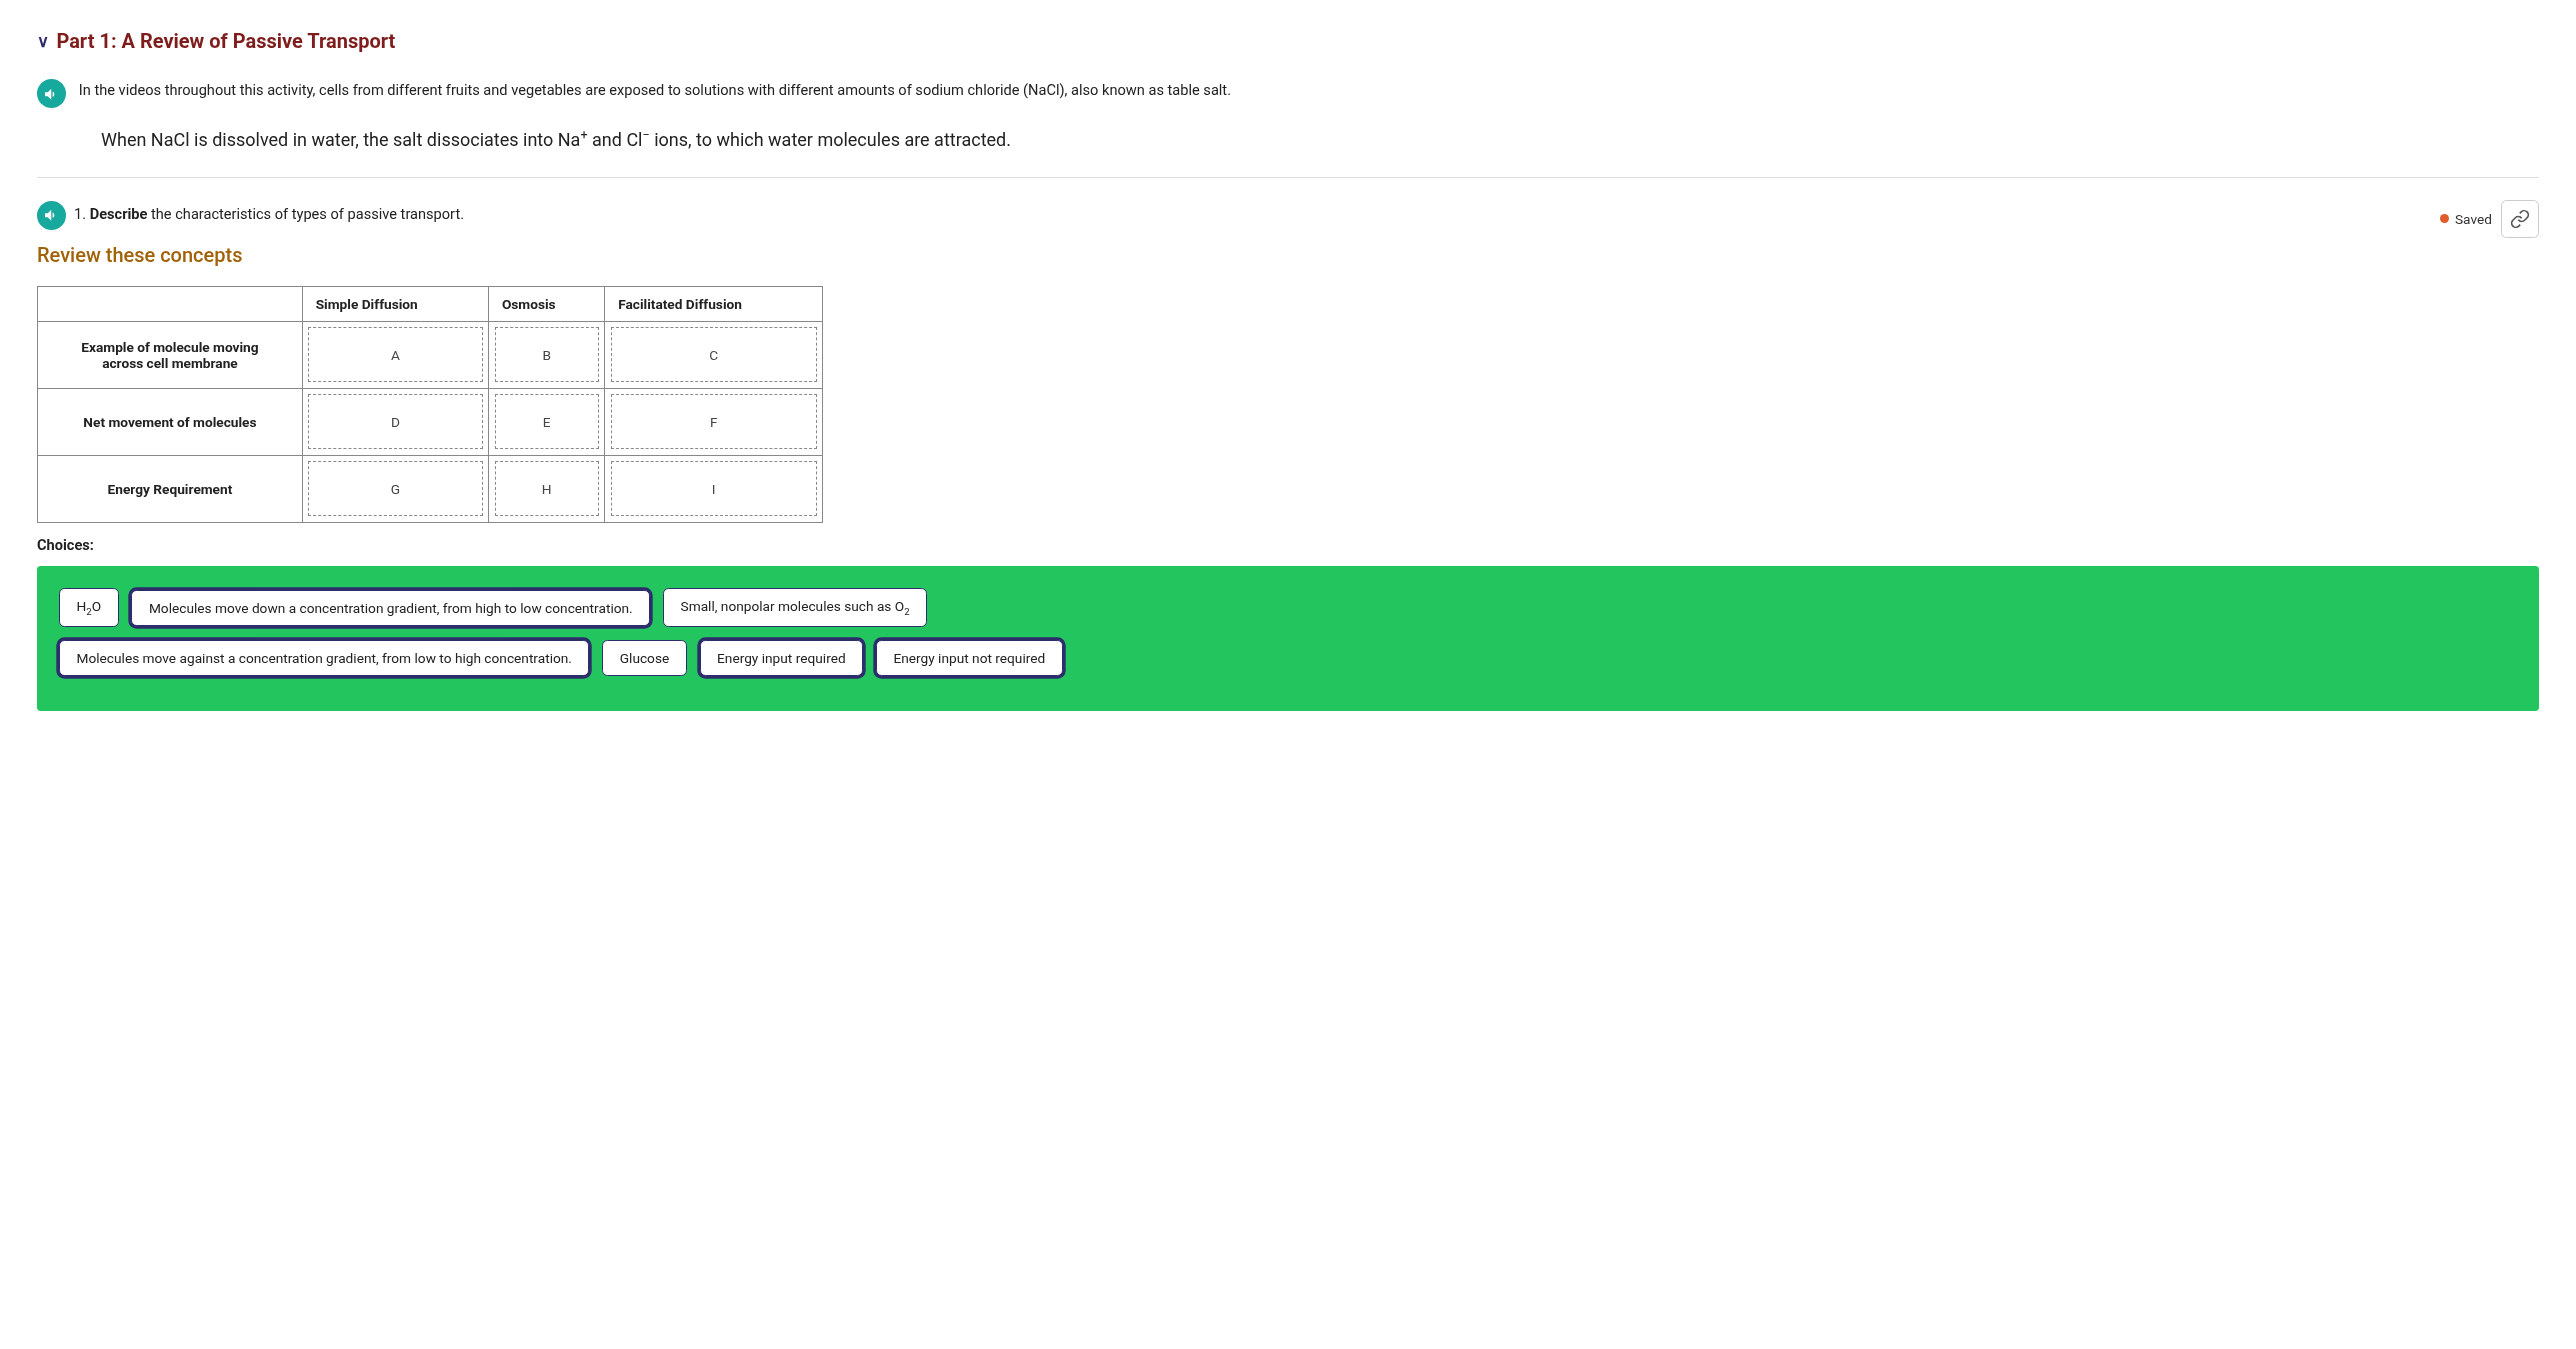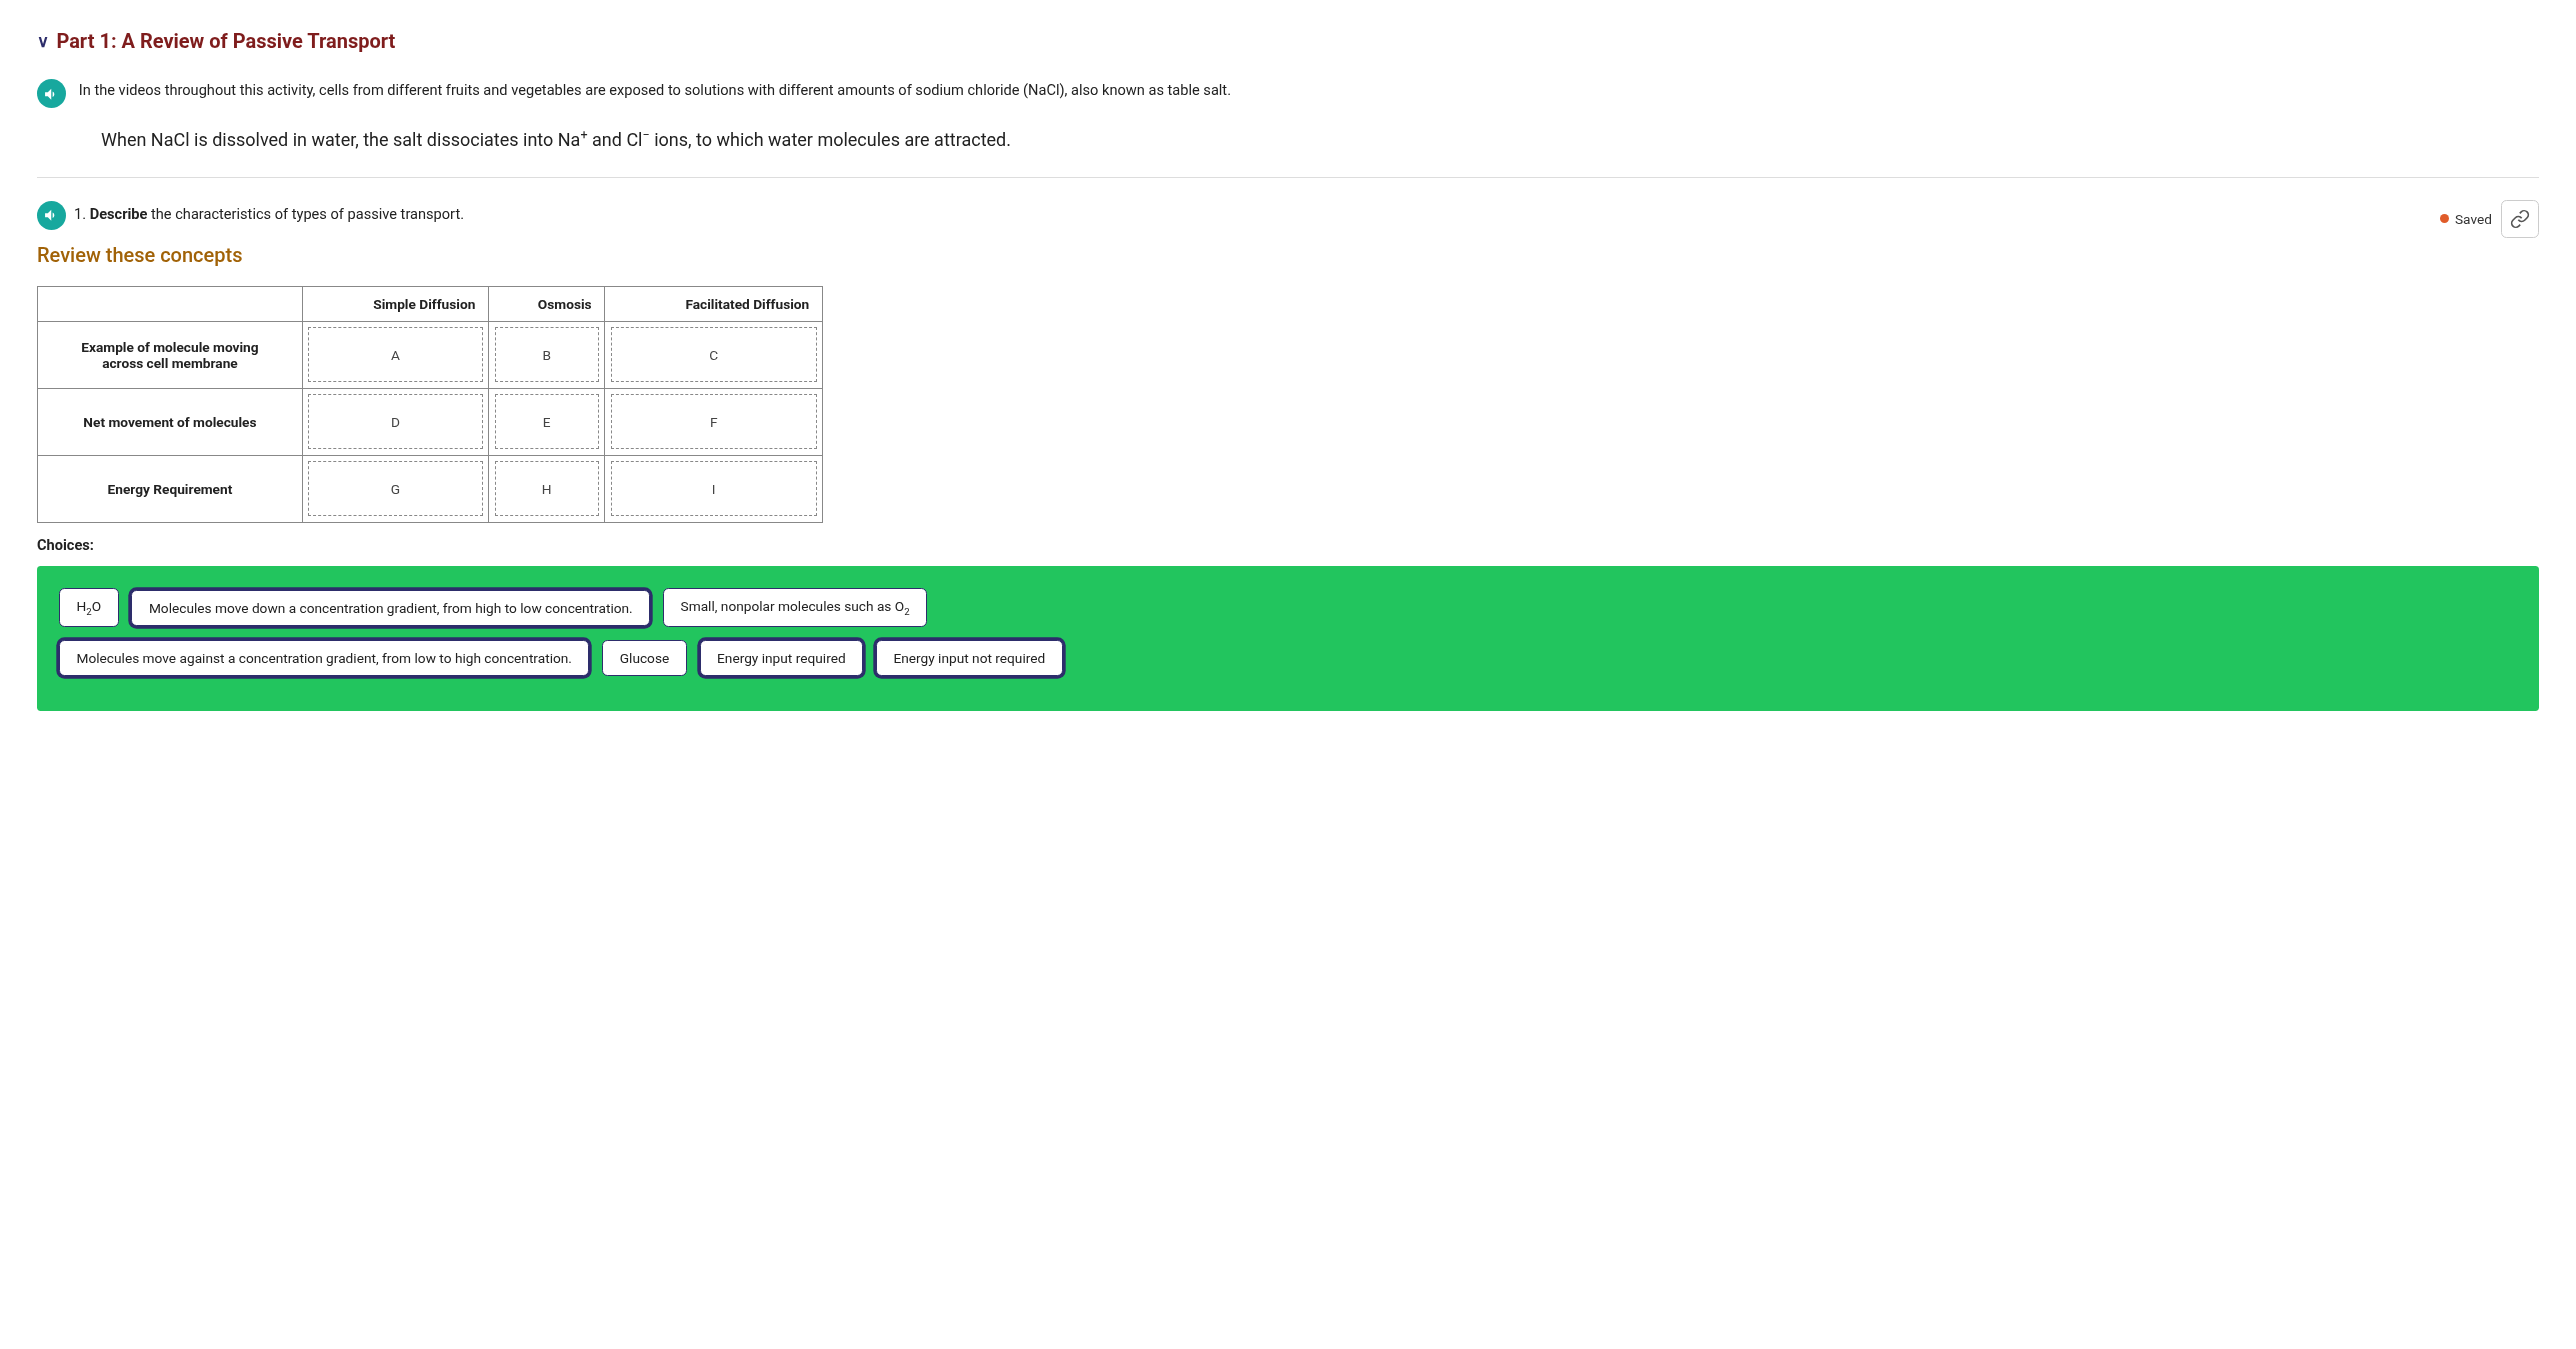--- a/index.html
+++ b/index.html
@@ -127,21 +127,21 @@
     .transport-table {
       border-collapse: collapse;
       width: 786px;
       margin-bottom: 12.8px;
     }
     .transport-table th, .transport-table td {
       border: 0.9px solid #888;
       padding: 0;
     }
     .transport-table thead th {
-      text-align: right;
+      text-align: left;
       font-weight: 700;
       font-size: 13.7px;
       padding: 9.1px 12.8px;
       background: #fff;
     }
     .transport-table thead th:first-child {
       background: #fff;
       border-right: 0.9px solid #888;
     }
     .row-header {

